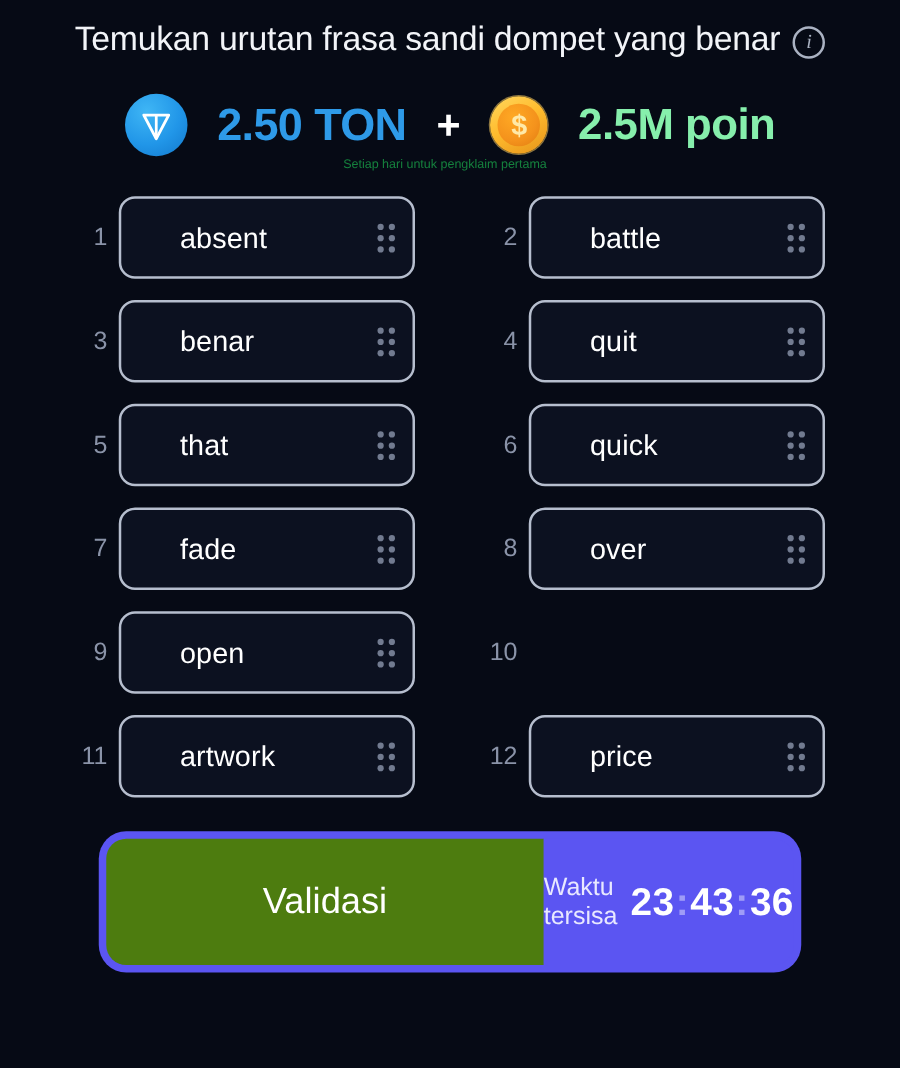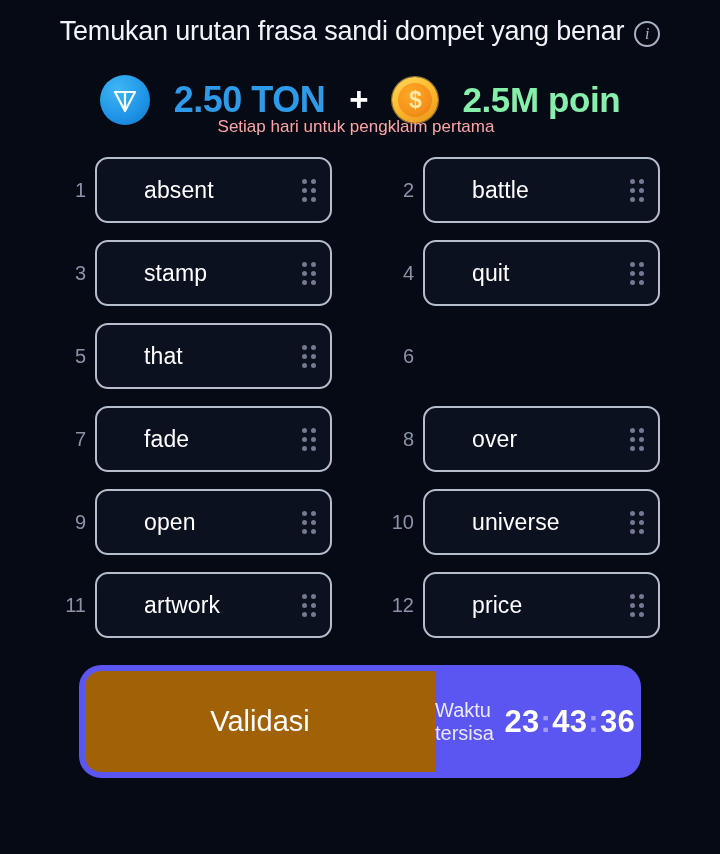--- a/index.html
+++ b/index.html
@@ -128,22 +128,22 @@
     color: #86efac;
     letter-spacing: -0.4px;
     white-space: nowrap;
   }
   .reward-note {
     position: absolute;
     left: 50%;
     transform: translateX(-50%);
     margin-left: -4px;
     bottom: -2px;
-    font-size: 17px;
-    color: #fca5a5;
+    font-size: 10px;
+    color: #15803d;
     white-space: nowrap;
   }
 
   
   .grid {
     margin-top: 22px;
     width: 600px;
     display: grid;
     grid-template-columns: 1fr 1fr;
     column-gap: 56px;
@@ -203,21 +203,21 @@
     border-radius: 22px;
     background: #5b55f2;
     padding: 6px;
     box-sizing: border-box;
     display: flex;
     align-items: stretch;
     overflow: hidden;
   }
   .validate-btn {
     flex: 1;
-    background: #a16207;
+    background: #4d7c0f;
     border-radius: 16px 0 0 16px;
     display: flex;
     align-items: center;
     justify-content: center;
     font-size: 29px;
     color: #ffffff;
     cursor: pointer;
   }
   .timer-panel {
     width: 200px;
@@ -299,21 +299,21 @@
             <i></i>
             <i></i>
             <i></i>
             <i></i>
           </span>
         </div>
       </div>
       <div class="word-row">
         <div class="word-index">3</div>
         <div class="word-card">
-          <span class="word-text">stamp</span>
+          <span class="word-text">benar</span>
           <span class="drag-handle">
             <i></i>
             <i></i>
             <i></i>
             <i></i>
             <i></i>
             <i></i>
           </span>
         </div>
       </div>
@@ -340,20 +340,31 @@
             <i></i>
             <i></i>
             <i></i>
             <i></i>
             <i></i>
           </span>
         </div>
       </div>
       <div class="word-row">
         <div class="word-index">6</div>
+        <div class="word-card">
+          <span class="word-text">quick</span>
+          <span class="drag-handle">
+            <i></i>
+            <i></i>
+            <i></i>
+            <i></i>
+            <i></i>
+            <i></i>
+          </span>
+        </div>
       </div>
       <div class="word-row">
         <div class="word-index">7</div>
         <div class="word-card">
           <span class="word-text">fade</span>
           <span class="drag-handle">
             <i></i>
             <i></i>
             <i></i>
             <i></i>
@@ -385,31 +396,20 @@
             <i></i>
             <i></i>
             <i></i>
             <i></i>
             <i></i>
           </span>
         </div>
       </div>
       <div class="word-row">
         <div class="word-index">10</div>
-        <div class="word-card">
-          <span class="word-text">universe</span>
-          <span class="drag-handle">
-            <i></i>
-            <i></i>
-            <i></i>
-            <i></i>
-            <i></i>
-            <i></i>
-          </span>
-        </div>
       </div>
       <div class="word-row">
         <div class="word-index">11</div>
         <div class="word-card">
           <span class="word-text">artwork</span>
           <span class="drag-handle">
             <i></i>
             <i></i>
             <i></i>
             <i></i>

